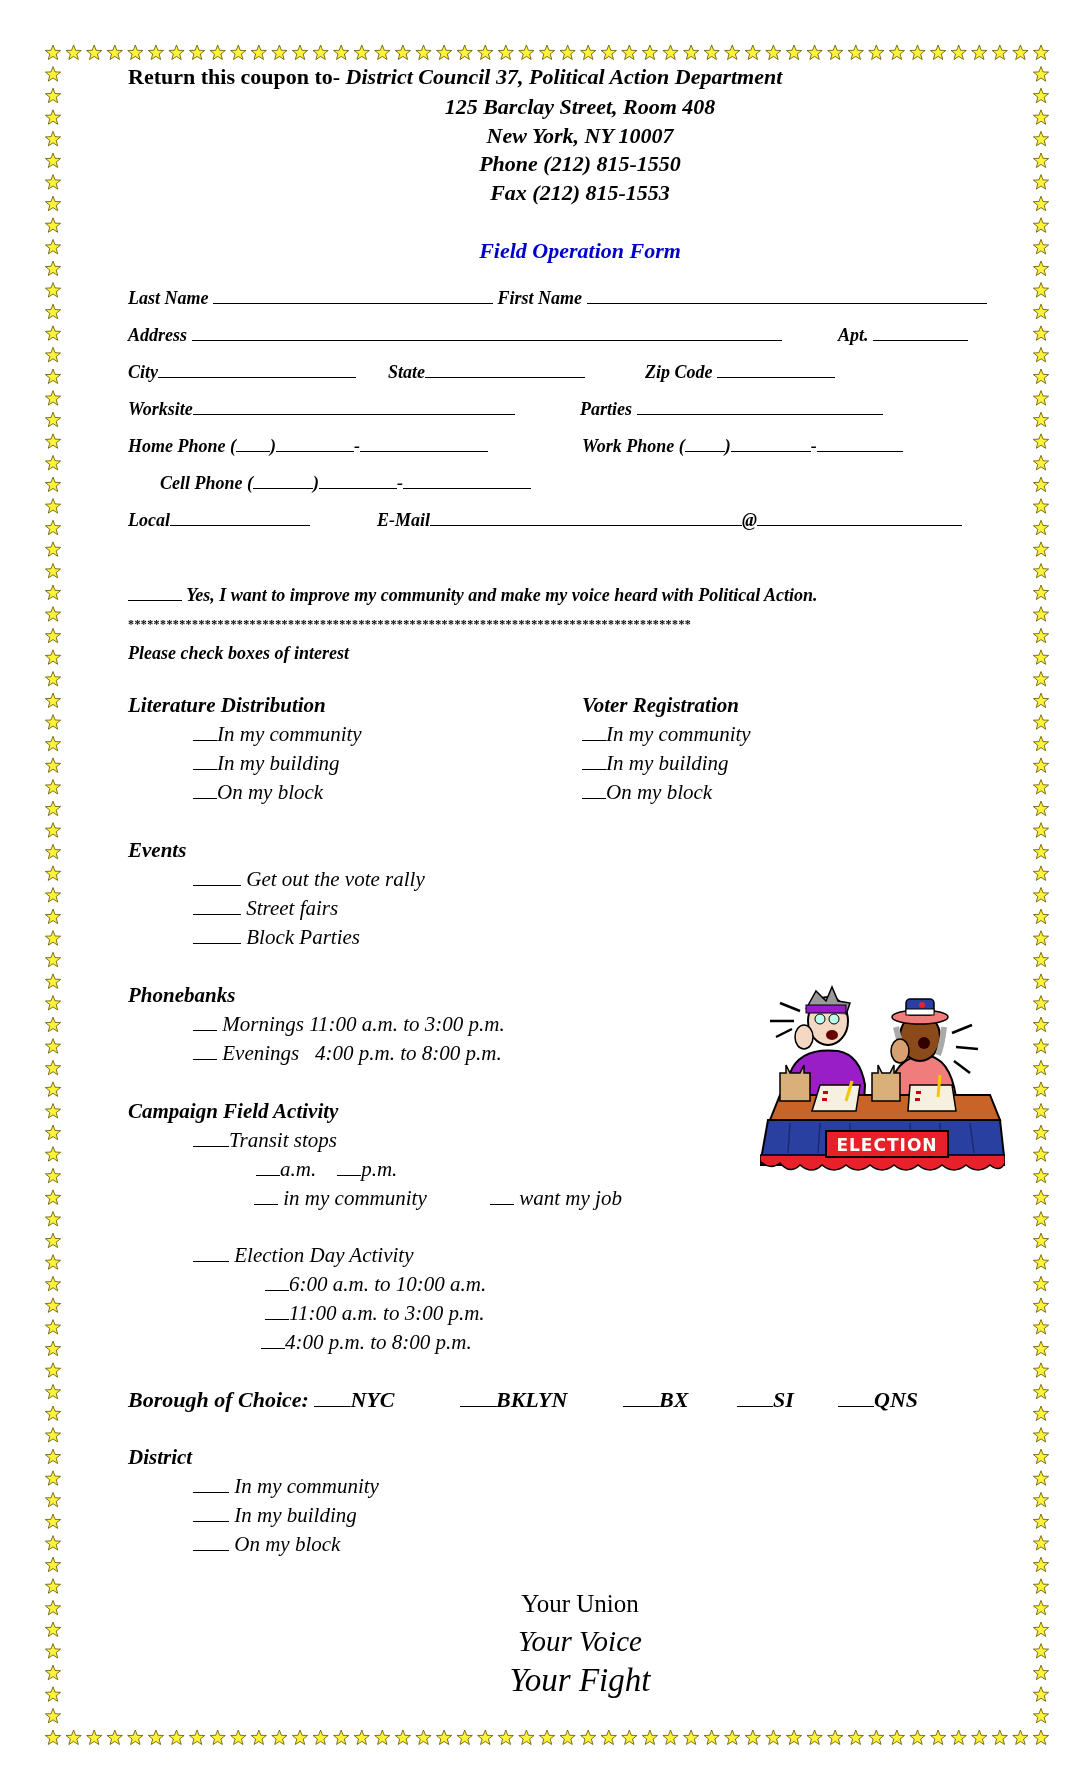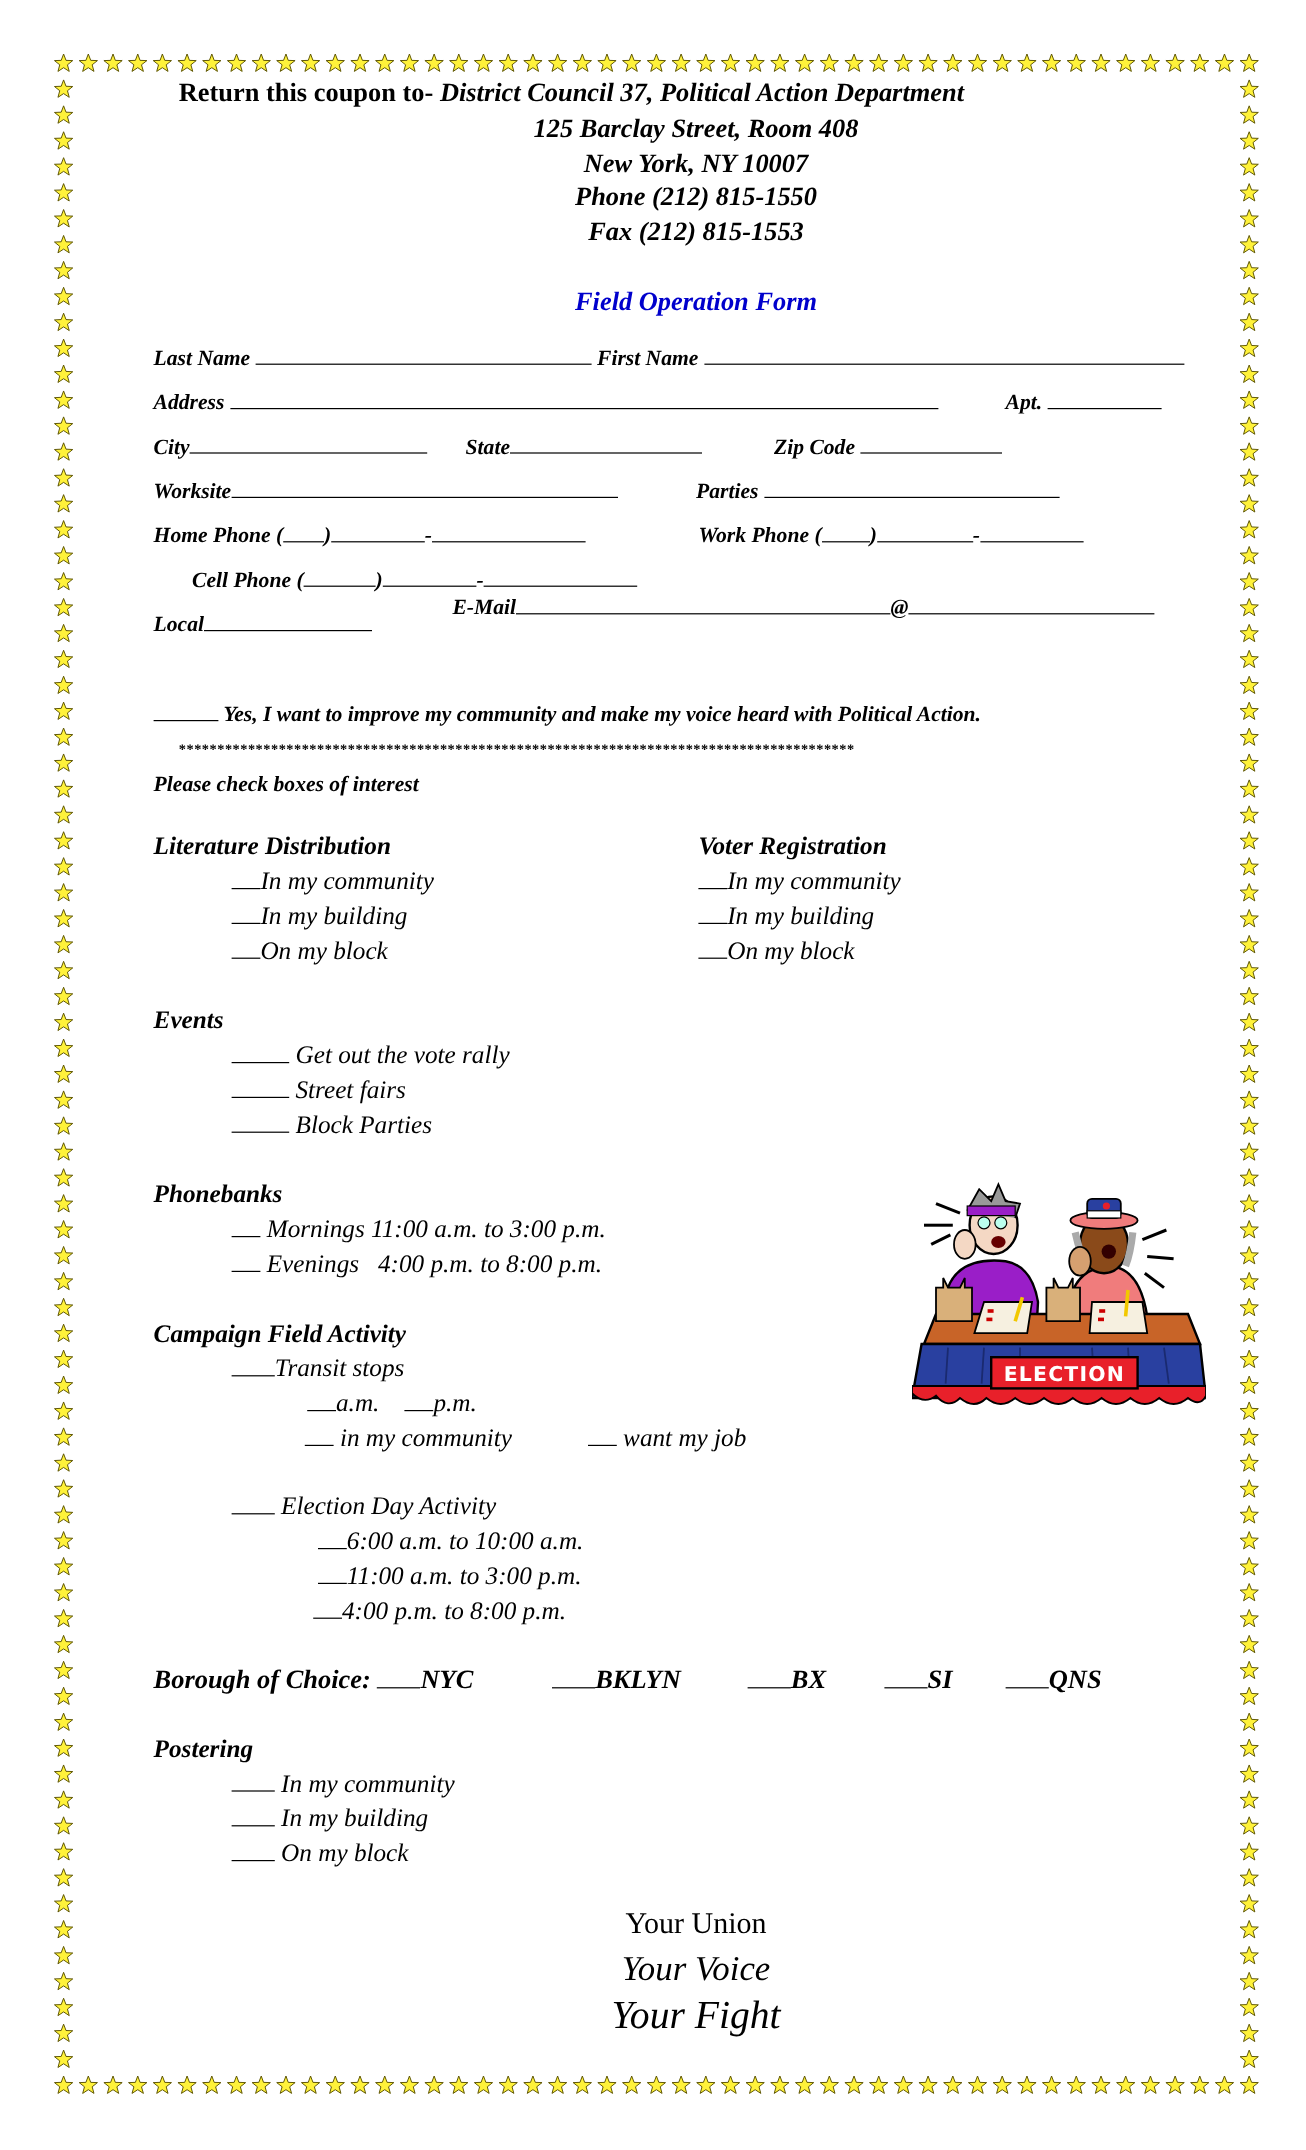--- a/index.html
+++ b/index.html
@@ -1,20 +1,20 @@
 <!DOCTYPE html>
 <html><head>
 <meta charset="utf-8">
 <style>
   html, body { margin: 0; padding: 0; background: #ffffff; }
   body { width: 1088px; height: 1792px; position: relative; overflow: hidden;
          font-family: "Liberation Serif", "DejaVu Serif", serif; color: #000; }
   .abs { position: absolute; white-space: nowrap; }
   .bi { font-weight: bold; font-style: italic; }
-  .b { font-weight: bold; margin-left: 21px; }
+  .b { font-weight: bold; }
   .i { font-style: italic; }
   .f18 { font-size: 18px; }
   .f20 { font-size: 21px; }
   .f22 { font-size: 22px; }
   .blank { display: inline-block; border-bottom: 1.5px solid #000; height: 14px; vertical-align: baseline; }
   .center-line { position: absolute; left: 0; width: 1160px; text-align: center; }
   #stars { position: absolute; left: 0; top: 0; }
   .title-link { color: #0000cc; text-decoration-thickness: 2px; text-underline-offset: 3px; cursor: pointer; }
 </style>
 </head>
@@ -323,21 +323,21 @@
 </div>
 <div class="abs bi f18" style="left:582px; top:436px;text-align:center;">
   <span>Work Phone (</span><span class="blank" style="width:40px"></span><span>)</span><span class="blank" style="width:80px"></span><span>-</span><span class="blank" style="width:86px"></span>
 </div>
 <div class="abs bi f18" style="left:128px; top:473px;margin-left:32px;">
   <span>Cell Phone (</span><span class="blank" style="width:60px"></span><span>)</span><span class="blank" style="width:78px"></span><span>-</span><span class="blank" style="width:128px"></span>
 </div>
 <div class="abs bi f18" style="left:128px; top:510px;">
   <span>Local</span><span class="blank" style="width:140px"></span>
 </div>
-<div class="abs bi f18" style="left:377px; top:496px;">
+<div class="abs bi f18" style="left:377px; top:510px;">
   <span>E-Mail</span><span class="blank" style="width:312px"></span><span>@</span><span class="blank" style="width:205px"></span>
 </div>
 
 <div class="abs bi f18" style="left:128px; top:585px;">
   <span class="blank" style="width:54px"></span>
   <span>Yes, I want to improve my community and make my voice heard with Political Action.</span>
 </div>
 <div class="abs b" style="left:128px; top:617px; font-size:12px; letter-spacing:0.4px;">****************************************************************************************</div>
 <div class="abs bi f18" style="left:128px; top:643px;">Please check boxes of interest</div>
 
@@ -380,21 +380,21 @@
 
 <div class="abs bi f22" style="left:128px; top:1387px;">
   <span>Borough of Choice:</span>
   <span class="blank" style="width:36px"></span><span>NYC</span>
 </div>
 <div class="abs bi f22" style="left:460px; top:1387px;"><span class="blank" style="width:36px"></span><span>BKLYN</span></div>
 <div class="abs bi f22" style="left:623px; top:1387px;"><span class="blank" style="width:36px"></span><span>BX</span></div>
 <div class="abs bi f22" style="left:737px; top:1387px;"><span class="blank" style="width:36px"></span><span>SI</span></div>
 <div class="abs bi f22" style="left:838px; top:1387px;"><span class="blank" style="width:36px"></span><span>QNS</span></div>
 
-<div class="abs bi f20" style="left:128px; top:1445px;">Postering</div>
+<div class="abs bi f20" style="left:128px; top:1445px;">District</div>
 <div class="abs i f20" style="left:193px; top:1474px;"><span class="blank" style="width:36px"></span> <span>In my community</span></div>
 <div class="abs i f20" style="left:193px; top:1503px;"><span class="blank" style="width:36px"></span> <span>In my building</span></div>
 <div class="abs i f20" style="left:193px; top:1532px;"><span class="blank" style="width:36px"></span> <span>On my block</span></div>
 
 <div class="center-line" style="top:1590px; font-size:25px;">Your Union</div>
 <div class="center-line i" style="top:1625px; font-size:29px;">Your Voice</div>
 <div class="center-line i" style="top:1662px; font-size:33px;">Your Fight</div>
 
 <svg class="abs" style="left:760px; top:985px;" width="245" height="195" viewBox="0 0 245 195">
 

